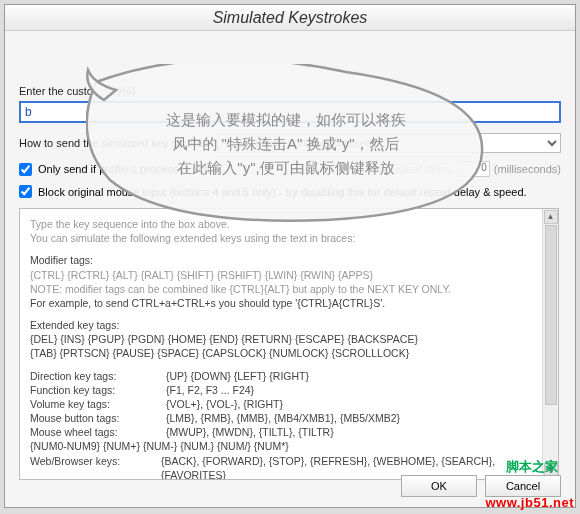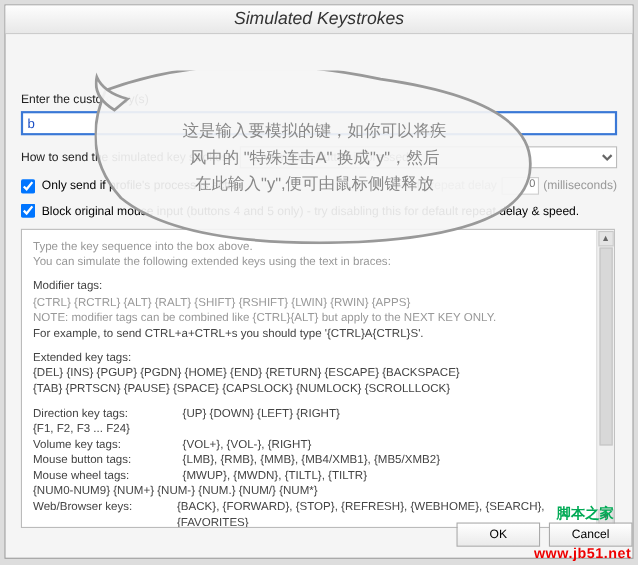--- a/index.html
+++ b/index.html
@@ -16,21 +16,21 @@
   .chk-row input { width: 13px; height: 13px; }
   .autorep { margin-left: auto; display: flex; align-items: center; gap: 4px; color: #888; }
   .spin { width: 34px; height: 16px; border: 1px solid #ccc; background: #fff; text-align: right; padding-right: 2px; font-size: 10px; color: #777; }
   .help-box { margin-top: 10px; width: 540px; height: 272px; border: 1px solid #bbb; background: #fff; padding: 8px 10px; color: #444; line-height: 1.35; overflow: hidden; position: relative; font-size: 10.5px; }
   .help-box .section { margin-top: 8px; }
   .help-box .tagrow { display: flex; }
   .help-box .tagrow .k { width: 136px; }
   .scrollbar { position: absolute; right: 0; top: 0; width: 16px; height: 100%; background: #f0f0f0; border-left: 1px solid #ddd; }
   .sb-btn { width: 14px; height: 14px; margin: 1px auto; background: #e4e4e4; border: 1px solid #c8c8c8; font-size: 8px; text-align: center; line-height: 12px; color: #666; }
   .sb-thumb { width: 12px; height: 180px; margin: 1px auto; background: #d8d8d8; border: 1px solid #c4c4c4; }
-  .btnbar { position: absolute; right: 0; bottom: 10px; display: flex; gap: 8px; }
+  .btnbar { position: absolute; right: 14px; bottom: 10px; display: flex; gap: 8px; }
   .btn { width: 76px; height: 22px; border: 1px solid #aaa; background: linear-gradient(#fff,#eaeaea); font-size: 11px; cursor: pointer; }
   .watermark { position: absolute; right: 6px; bottom: 4px; font-size: 13px; font-weight: bold; color: #e00; letter-spacing: 0.5px; z-index: 20; }
   .footer-label { position: absolute; right: 22px; bottom: 38px; font-size: 13px; color: #0a5; font-weight: bold; font-family: "Microsoft YaHei","SimSun",sans-serif; z-index: 20; }
   .bubble { position: absolute; left: 86px; top: 64px; width: 398px; height: 158px; z-index: 15; pointer-events: none; }
   .bubble svg { width: 100%; height: 100%; }
   .bubble-text { position: absolute; left: 118px; top: 108px; width: 336px; text-align: center; font-family: "Microsoft YaHei","SimHei",sans-serif; font-size: 15px; color: #888; line-height: 1.6; z-index: 16; pointer-events: none; }
   .faded { color: #999; }
 </style>
 </head>
 <body>
@@ -73,20 +73,21 @@
         <div>Extended key tags:</div>
         <div>  {DEL} {INS} {PGUP} {PGDN} {HOME} {END} {RETURN} {ESCAPE} {BACKSPACE}</div>
         <div>  {TAB} {PRTSCN} {PAUSE} {SPACE} {CAPSLOCK} {NUMLOCK} {SCROLLLOCK}</div>
       </div>
       <div class="section">
         <div class="tagrow">
             <span class="k">Direction key tags:</span>
             <span>{UP} {DOWN} {LEFT} {RIGHT}</span>
           </div>
         <div class="tagrow">
+            <span class="k">Function key tags:</span>
             <span>{F1, F2, F3 ... F24}</span>
           </div>
         <div class="tagrow">
             <span class="k">Volume key tags:</span>
             <span>{VOL+}, {VOL-}, {RIGHT}</span>
           </div>
         <div class="tagrow">
             <span class="k">Mouse button tags:</span>
             <span>{LMB}, {RMB}, {MMB}, {MB4/XMB1}, {MB5/XMB2}</span>
           </div>

